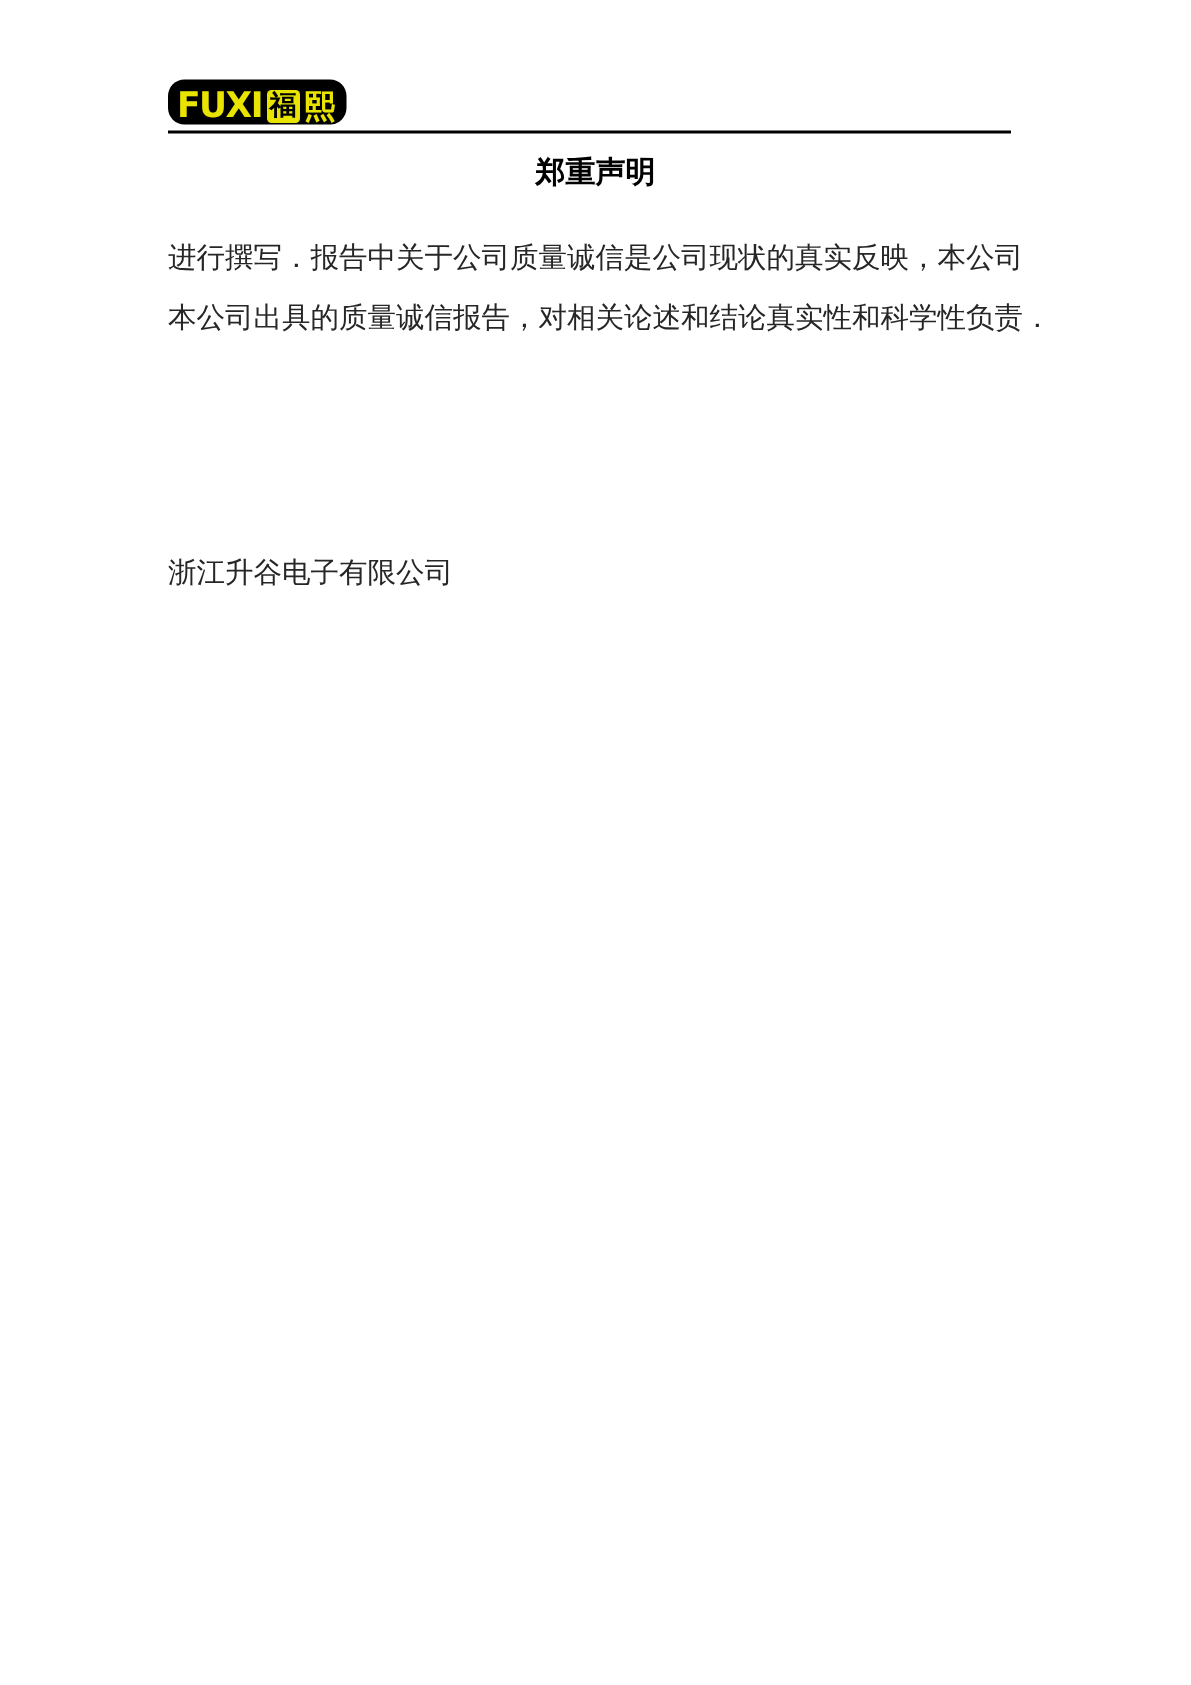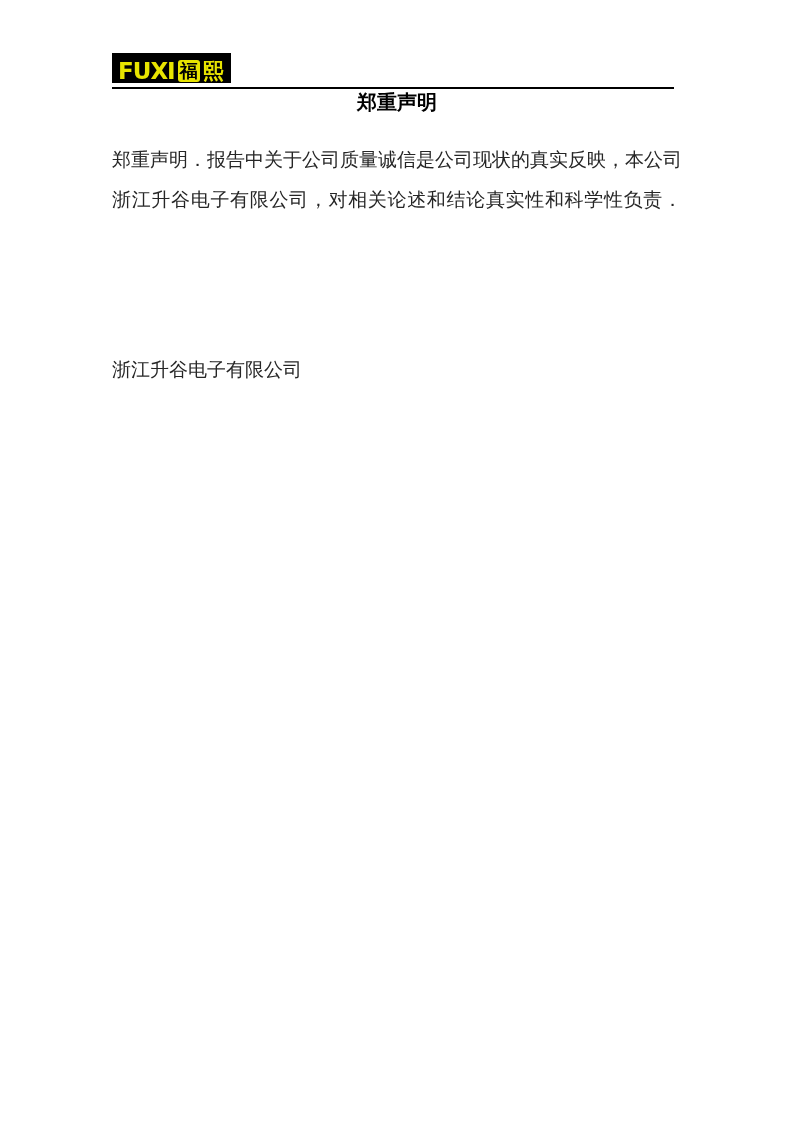--- a/index.html
+++ b/index.html
@@ -23,21 +23,21 @@
   }
   
   .header { padding-top: 53px; }
   .brand-logo {
     display: inline-flex;
     align-items: center;
     gap: 3px;
     background: #000000;
     height: 30px;
     padding: 6px 7px 0 6px;
-    border-radius: 0;
+    border-radius: 11px;
   }
   .logo-latin {
     font-family: "DejaVu Sans", "Liberation Sans", sans-serif;
     font-weight: 700;
     font-size: 23px;
     line-height: 30px;
     color: #e8e400;
     letter-spacing: -1px;
     transform: scaleY(1.02);
   }
@@ -63,21 +63,21 @@
     color: #e8e400;
   }
   .header-rule {
     width: 562px;
     height: 0;
     border-bottom: 2px solid #000000;
     margin-top: 4px;
   }
   
   .statement-title {
-    margin-top: 2px;
+    margin-top: 15px;
     text-align: center;
     font-family: "Liberation Sans", "DejaVu Sans", sans-serif;
     font-weight: 700;
     font-size: 20px;
     line-height: 22px;
     color: #000000;
   }
   .statement-paragraph {
     margin-top: 27px;
     font-size: 19px;
@@ -111,20 +111,20 @@
         <span class="logo-latin">FUXI</span>
         <span class="logo-cjk-boxed">福</span>
         <span class="logo-cjk-plain">熙</span>
       </div>
       <div class="header-rule"></div>
     </div>
 
     <h1 class="statement-title">郑重声明</h1>
 
     <div class="statement-paragraph">
-      <div class="para-line">郑重声明．报告中关于公司质量诚信是公司现状的真实反映，本公司</div>
-      <div class="para-line">浙江升谷电子有限公司，对相关论述和结论真实性和科学性负责．</div>
+      <div class="para-line">进行撰写．报告中关于公司质量诚信是公司现状的真实反映，本公司</div>
+      <div class="para-line">本公司出具的质量诚信报告，对相关论述和结论真实性和科学性负责．</div>
     </div>
 
     <div class="signature">浙江升谷电子有限公司</div>
 
   </div>
 </div>
 
 </body></html>

